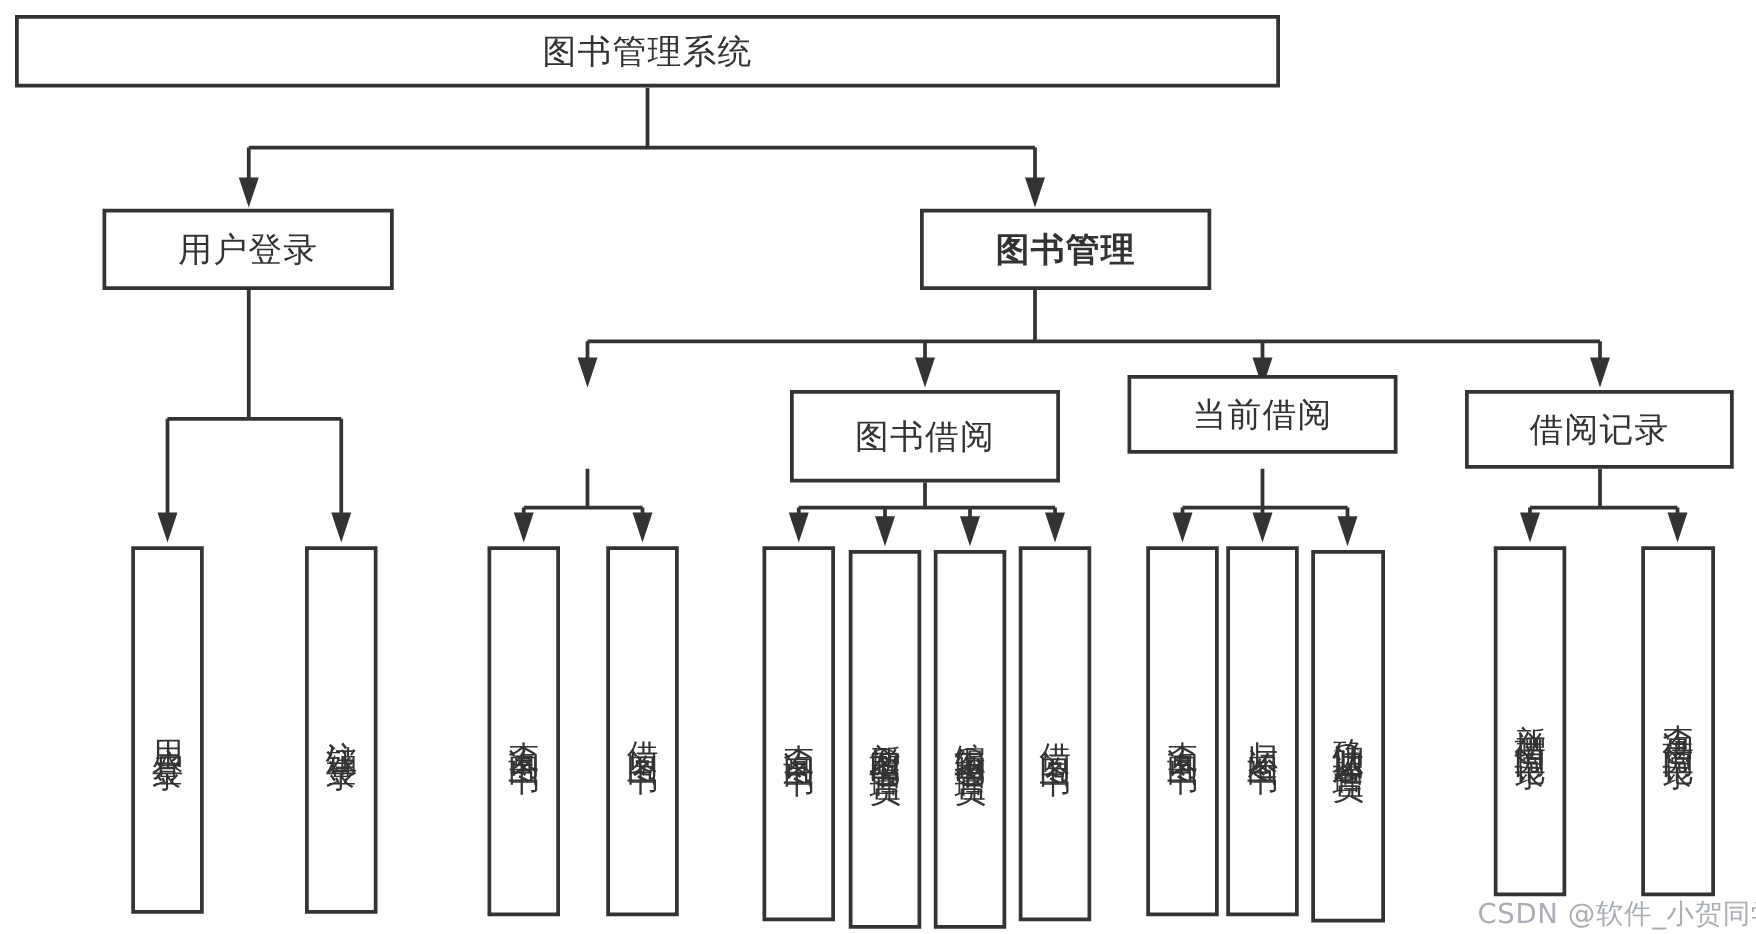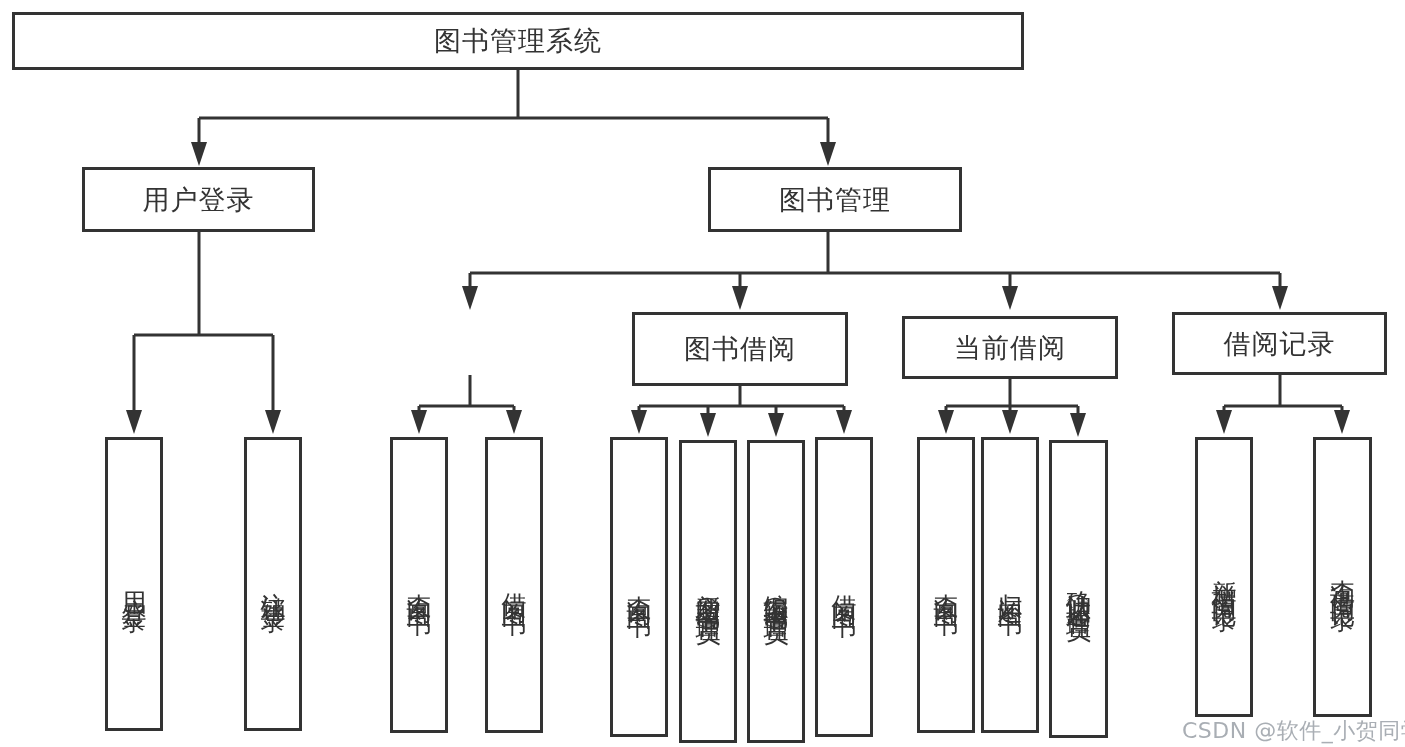--- a/index.html
+++ b/index.html
@@ -88,28 +88,28 @@
     </g>
   </svg>
 
   <div class="box h" style="left:12px; top:12px; width:1012px; height:58px;">
     <span>图书管理系统</span>
   </div>
 
   <div class="box h" style="left:82px; top:167px; width:233px; height:65px;">
     <span>用户登录</span>
   </div>
-  <div class="box h" style="left:708px; top:167px; width:254px; height:65px;">
+  <div class="box h" style="left:736px; top:167px; width:233px; height:65px;font-weight:bold;">
     <span>图书管理</span>
   </div>
 
   <div class="box h" style="left:632px; top:312px; width:216px; height:74px;">
     <span>图书借阅</span>
   </div>
-  <div class="box h" style="left:902px; top:316px; width:216px; height:63px;">
+  <div class="box h" style="left:902px; top:300px; width:216px; height:63px;">
     <span>当前借阅</span>
   </div>
   <div class="box h" style="left:1172px; top:312px; width:215px; height:63px;text-align:center;">
     <span>借阅记录</span>
   </div>
 
   <div class="box v" style="left:105px; top:437px; width:58px; height:294px;">
     <span class="vtext">用户登录</span>
   </div>
   <div class="box v" style="left:244px; top:437px; width:58px; height:294px;">

